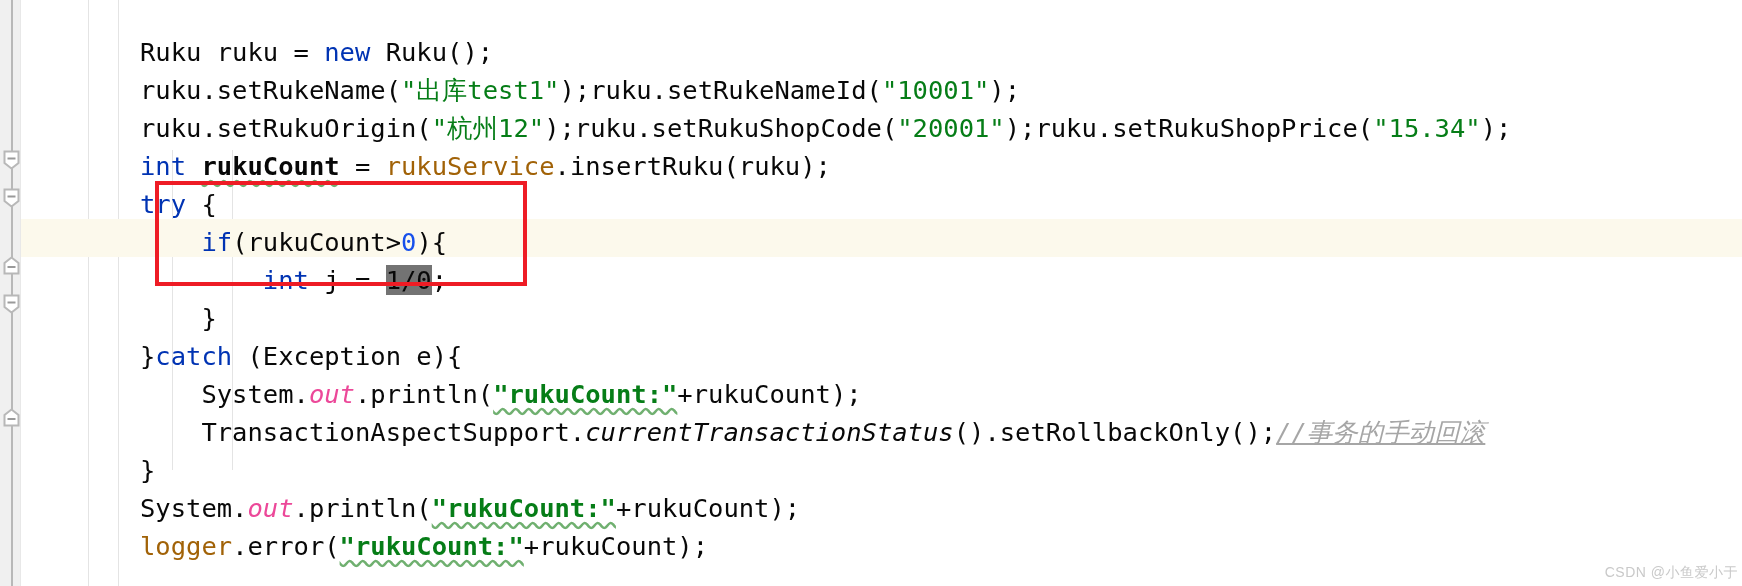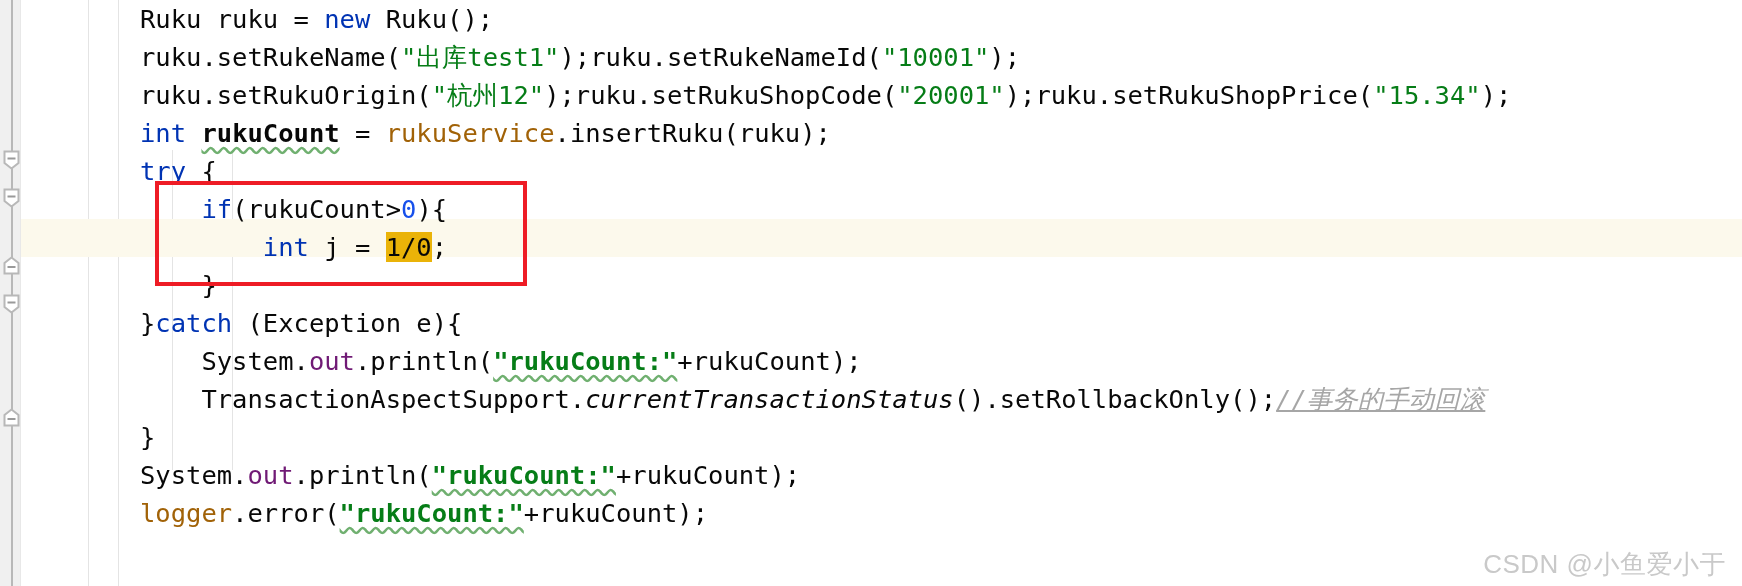--- a/index.html
+++ b/index.html
@@ -69,59 +69,60 @@
     font-size: 25.5px;
     line-height: 38px;
     letter-spacing: 0px;
     white-space: pre;
     color: #080808;
   }
   .line {
     height: 38px;
     padding-left: 140px;
     white-space: pre;
+    margin-top: 33px;
   }
 
   
   .kw   { color: #0033b3; }         
   .str  { color: #067d17; }         
   .num  { color: #1750eb; }         
-  .stat { color: #701a75; }  
+  .stat { color: #ec4899; font-style: italic; }  
   .fld  { color: #a16207; }
   .cmt  { color: #a6a6a6; font-style: italic; text-decoration: underline; }  
   .itl  { font-style: italic; }
 
   
   .squig {
     text-decoration: underline wavy #70b070;
     text-decoration-skip-ink: none;
     text-underline-offset: 4px;
     font-weight: bold;
   }
 
   
   .hl-expr {
-    background: #eab308;
+    background: #737373;
   }
 
   
   .red-box {
     position: absolute;
     border: 4px solid #ee1c25;
     z-index: 7;
     pointer-events: none;
     background: transparent;
   }
 
   
   .watermark {
     position: absolute;
-    right: 16px; bottom: 4px;
+    right: 4px; bottom: 4px;
     font-family: "Liberation Sans", "DejaVu Sans", sans-serif;
-    font-size: 26px;
+    font-size: 14px;
     color: #c9c9c9;
     letter-spacing: 0.5px;
     z-index: 9;
     white-space: pre;
   }
 </style>
 </head>
 <body>
 
 <div id="editor">

